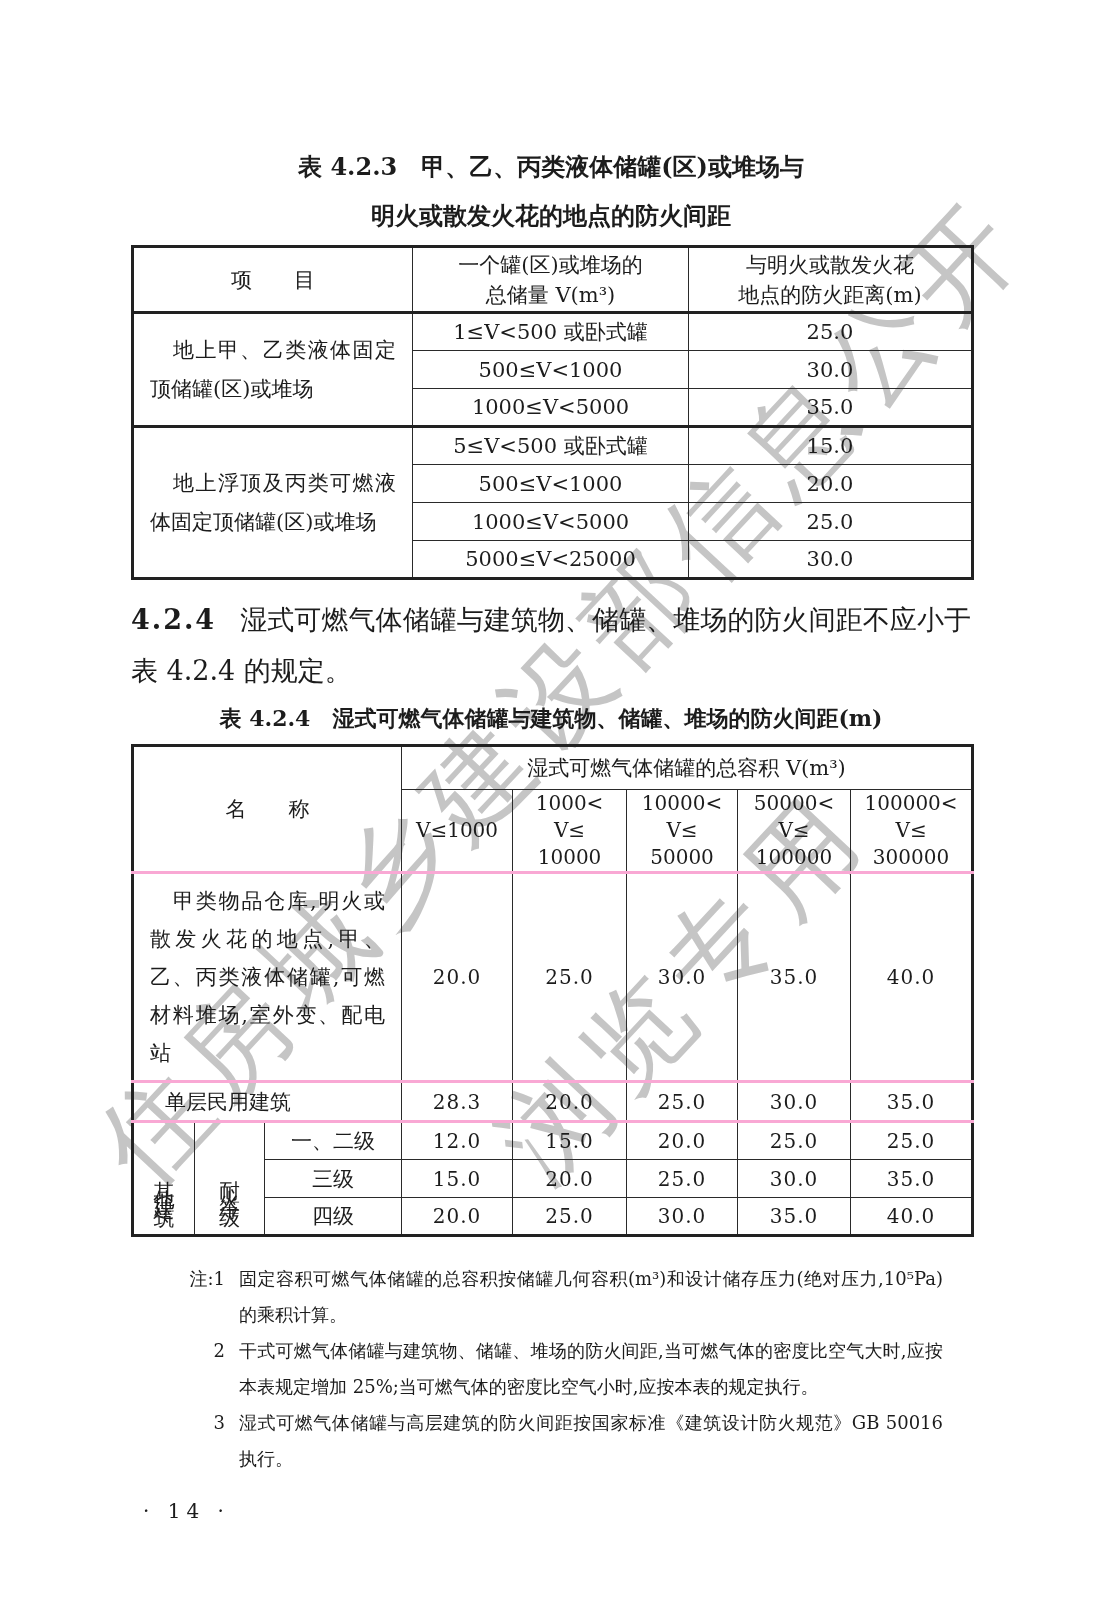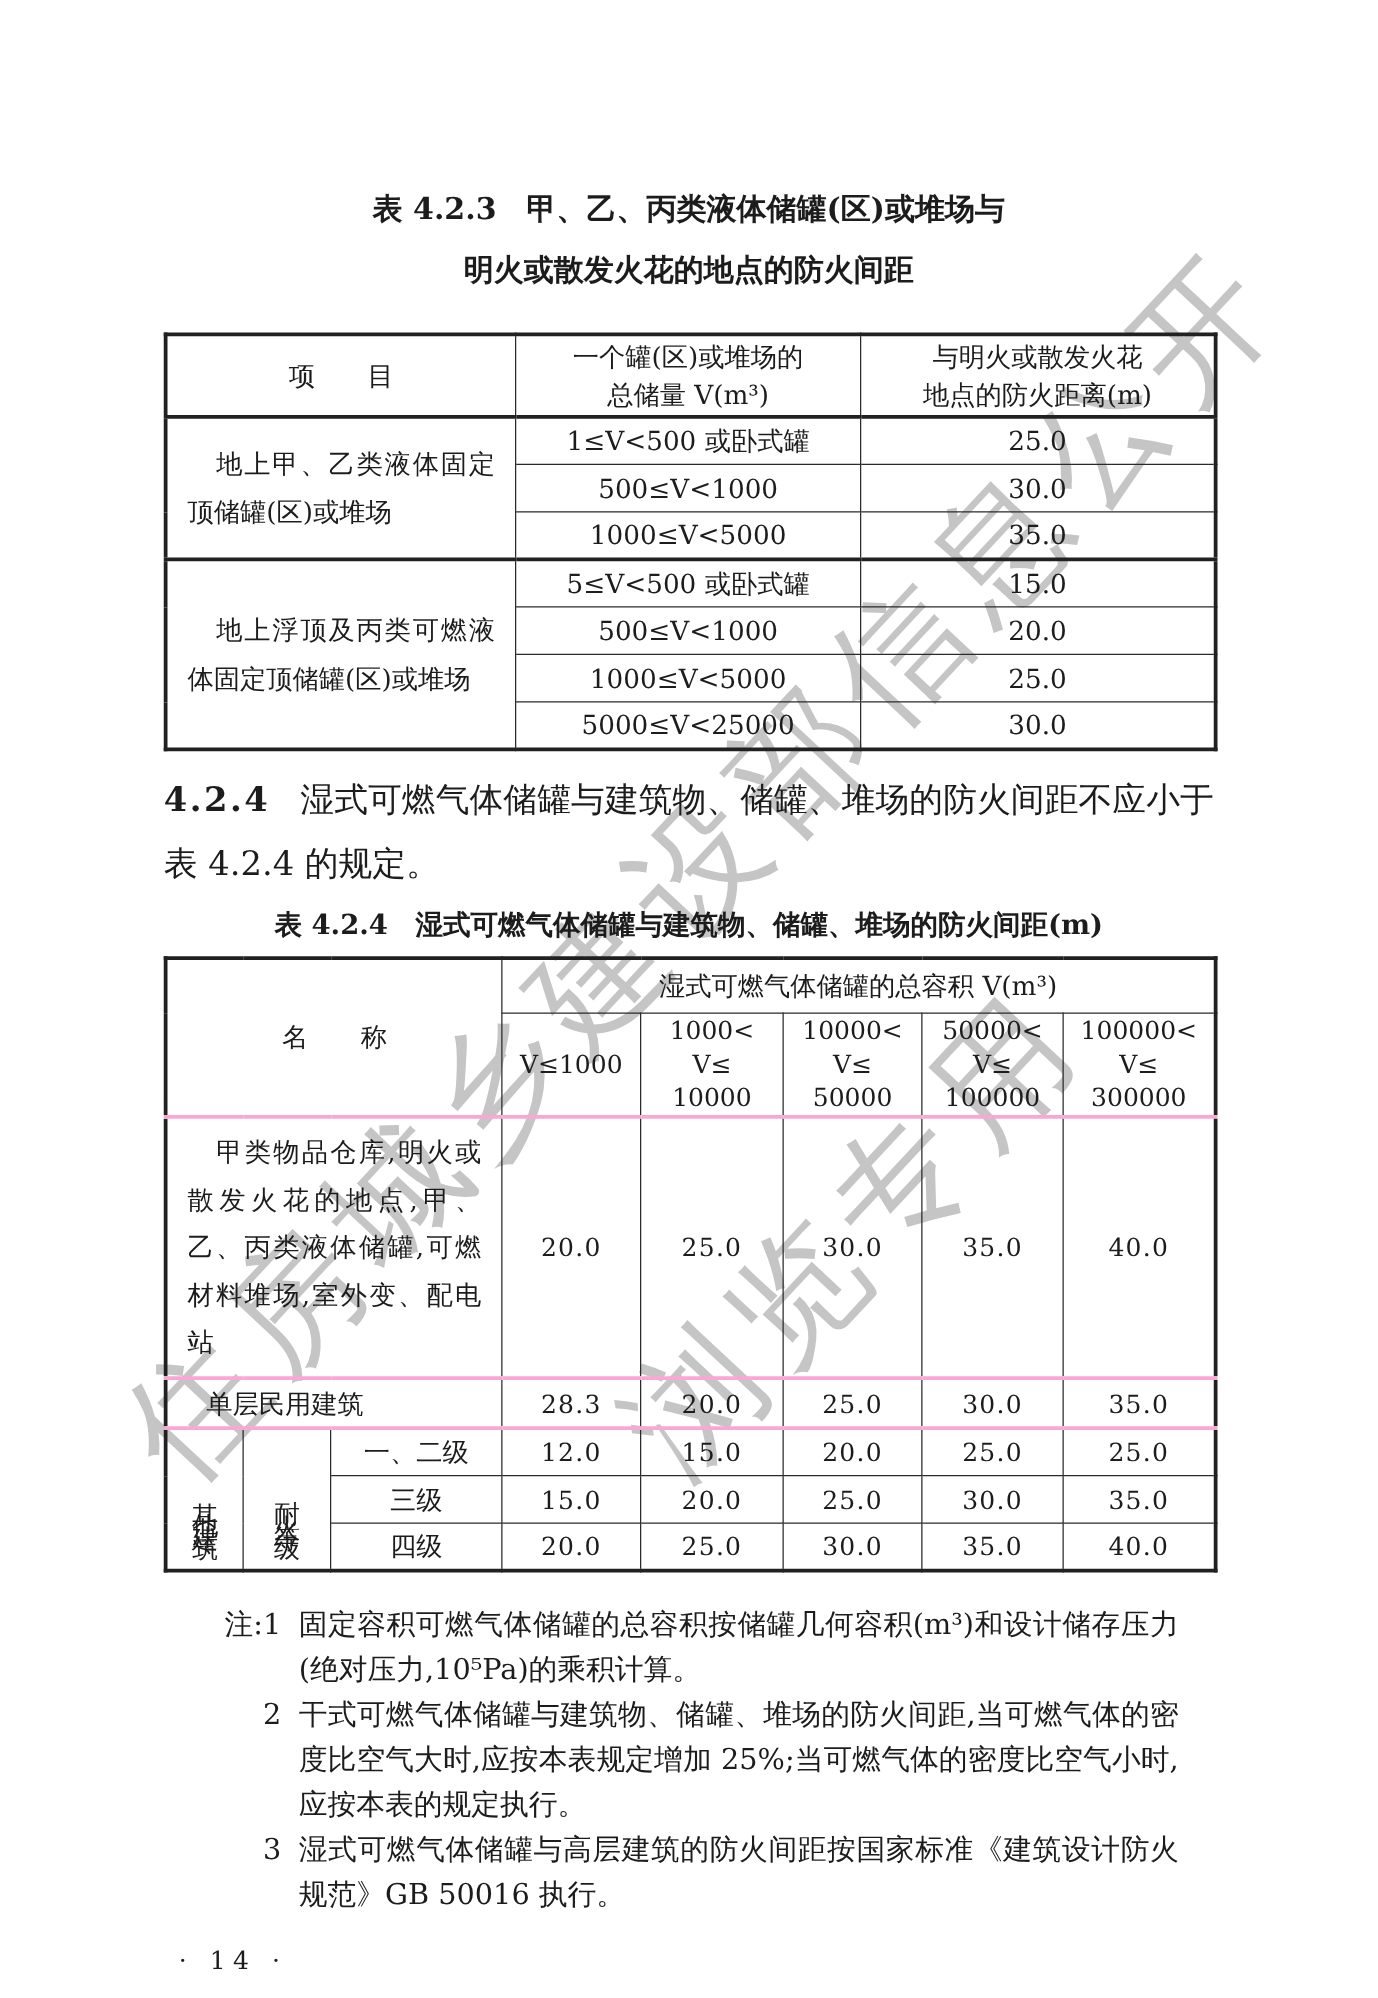--- a/index.html
+++ b/index.html
@@ -32,21 +32,21 @@
 
   .t-title { text-align: center; font-weight: 700; font-size: 24px; line-height: 49px; }
 
   table { border-collapse: collapse; table-layout: fixed; width: 840px; }
   table.t1, table.t2 { border: 3px solid #212121; }
   td { border: 1px solid #2a2a2a; font-size: 21px; vertical-align: middle; }
   .c { text-align: center; }
   .pre { white-space: pre-line; }
 
   
-  .t1 { margin-top: 26px; }
+  .t1 { margin-top: 5px; }
   .t1-head td { height: 66px; border-bottom: 3px solid #212121; line-height: 30px; }
   .t1 td.data { height: 38px; }
   .t1 tr.grp td { border-top: 3px solid #212121; }
   .t1 td.lbl {
     text-align: justify; text-align-last: left;
     padding: 14px 16px; text-indent: 23px; line-height: 39px;
   }
 
   
   .clause { margin-top: 14px; font-size: 27px; line-height: 51px; text-align: justify; }
@@ -66,21 +66,21 @@
   .t2 td.grade { height: 38px; }
   .t2 td.val { font-size: 20px; letter-spacing: 1px; }
   .t2 td.vert {
     text-align: center;
     writing-mode: vertical-rl; text-orientation: upright;
     letter-spacing: 9px; padding-top: 6px;
     font-size: 21px;
   }
 
   
-  .notes { margin-top: 24px; font-size: 23px; line-height: 36px; }
+  .notes { margin-top: 24px; font-size: 18px; line-height: 36px; }
   .note { display: flex; }
   .note-num { flex: none; width: 108px; text-align: right; padding-right: 14px; }
   .note-text { flex: 1; text-align: justify; padding-right: 28px; }
 
   .pagenum { margin-top: 22px; padding-left: 12px; font-size: 20px; letter-spacing: 6px; }
 </style>
 </head>
 <body>
 
 <div class="page">

